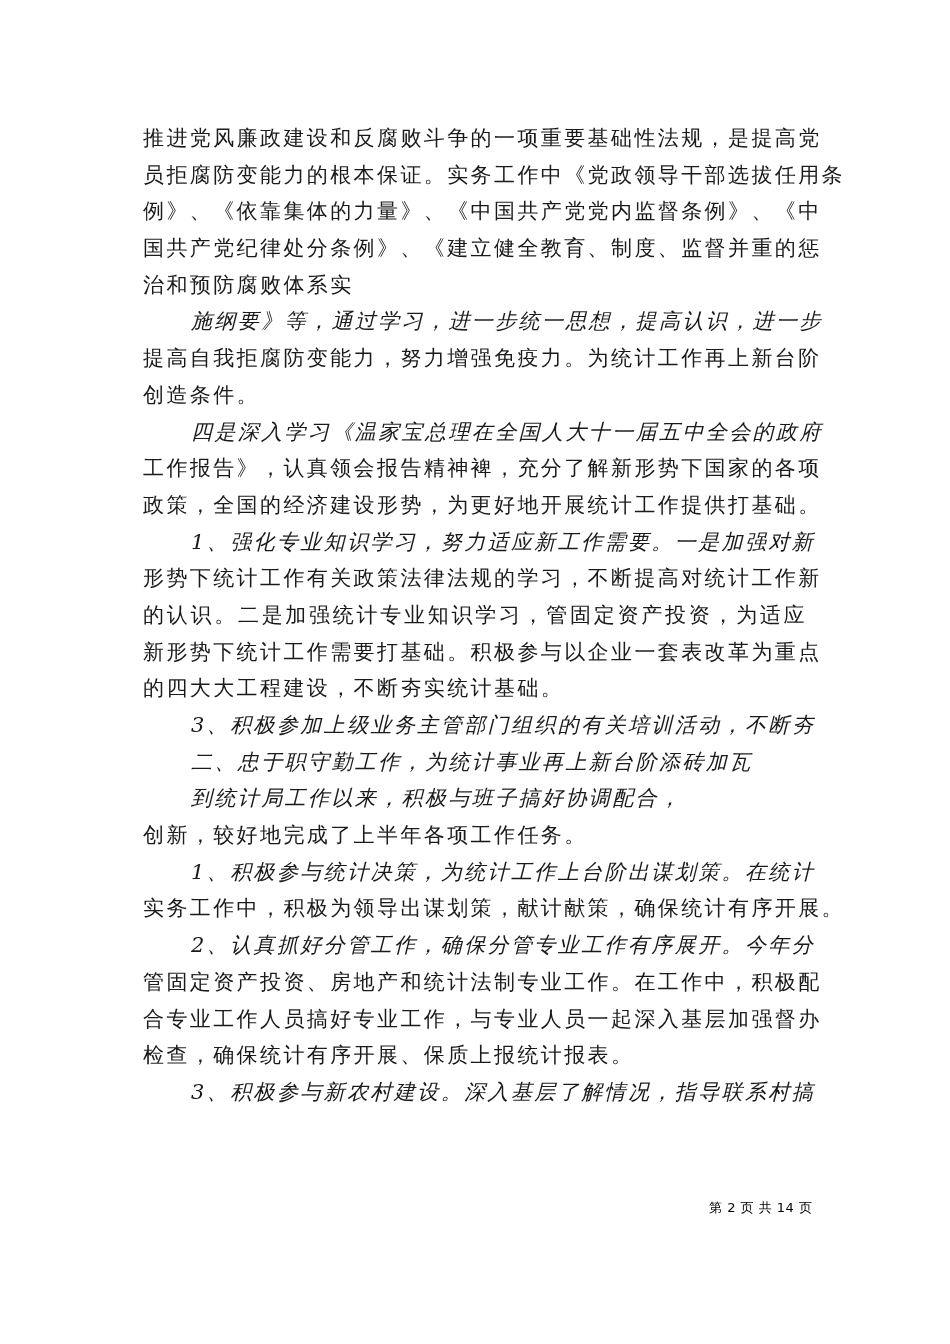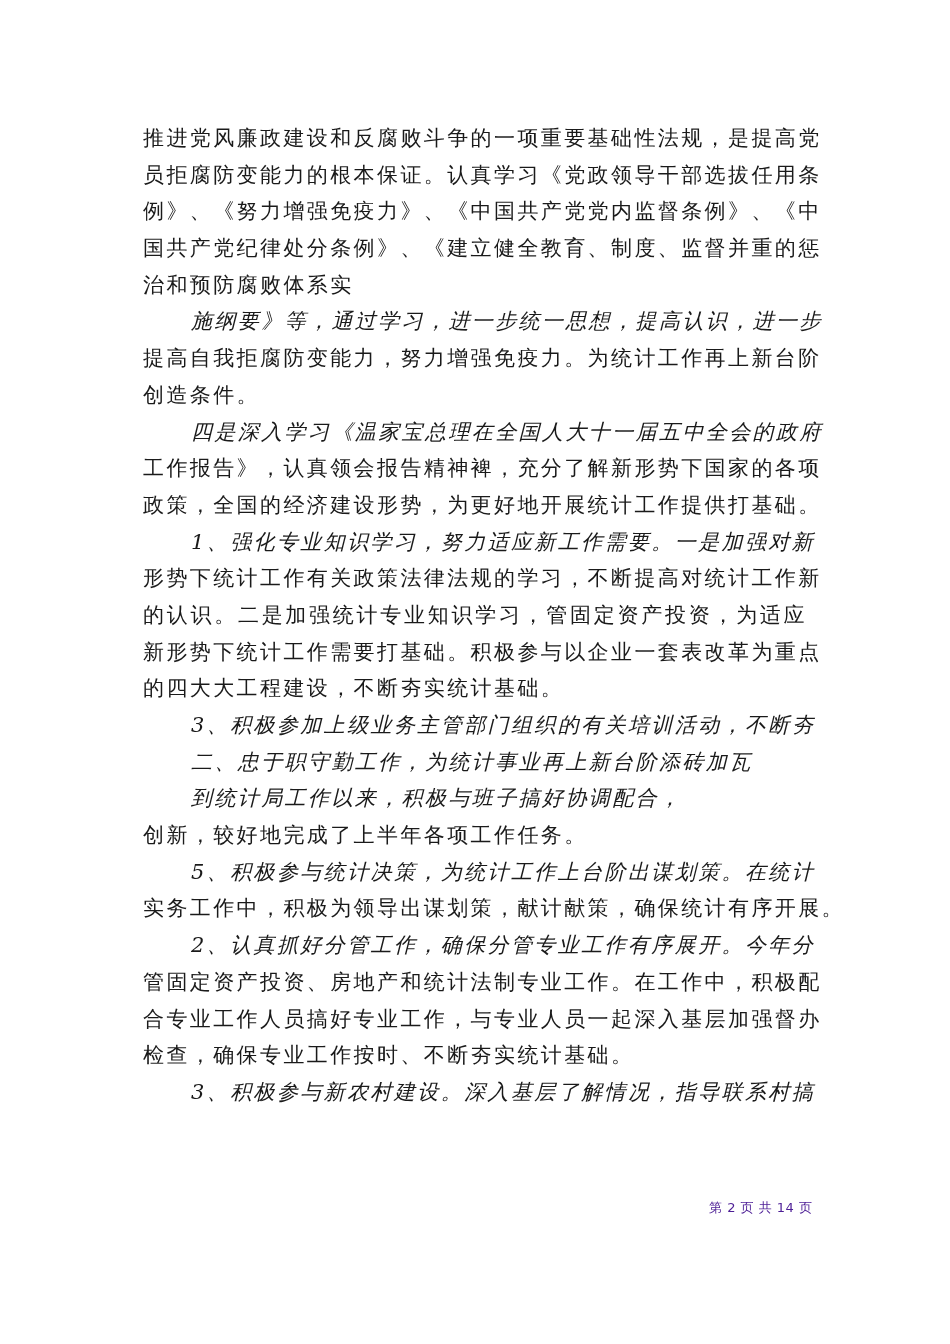--- a/index.html
+++ b/index.html
@@ -44,52 +44,52 @@
     .line.indent {
       padding-left: 48px;
       font-style: italic;
     }
     .footer {
       position: absolute;
       left: 709px;
       top: 1199px;
       font-size: 13px;
       font-family: "DejaVu Sans", "Liberation Sans", sans-serif;
-      color: #4c1d95;
+      color: #000000;
       letter-spacing: 0.5px;
     }
   </style>
 </head>
 <body>
 
 <div class="page">
   <div class="body-text">
     <div class="line">推进党风廉政建设和反腐败斗争的一项重要基础性法规，是提高党</div>
-    <div class="line">员拒腐防变能力的根本保证。认真学习《党政领导干部选拔任用条</div>
-    <div class="line">例》、《努力增强免疫力》、《中国共产党党内监督条例》、《中</div>
+    <div class="line">员拒腐防变能力的根本保证。实务工作中《党政领导干部选拔任用条</div>
+    <div class="line">例》、《依靠集体的力量》、《中国共产党党内监督条例》、《中</div>
     <div class="line">国共产党纪律处分条例》、《建立健全教育、制度、监督并重的惩</div>
     <div class="line last">治和预防腐败体系实</div>
     <div class="line indent">施纲要》等，通过学习，进一步统一思想，提高认识，进一步</div>
     <div class="line">提高自我拒腐防变能力，努力增强免疫力。为统计工作再上新台阶</div>
     <div class="line last">创造条件。</div>
     <div class="line indent">四是深入学习《温家宝总理在全国人大十一届五中全会的政府</div>
     <div class="line">工作报告》，认真领会报告精神裨，充分了解新形势下国家的各项</div>
     <div class="line last">政策，全国的经济建设形势，为更好地开展统计工作提供打基础。</div>
     <div class="line indent">1、强化专业知识学习，努力适应新工作需要。一是加强对新</div>
     <div class="line">形势下统计工作有关政策法律法规的学习，不断提高对统计工作新</div>
     <div class="line">的认识。二是加强统计专业知识学习，管固定资产投资，为适应</div>
     <div class="line">新形势下统计工作需要打基础。积极参与以企业一套表改革为重点</div>
     <div class="line last">的四大大工程建设，不断夯实统计基础。</div>
     <div class="line indent">3、积极参加上级业务主管部门组织的有关培训活动，不断夯</div>
     <div class="line indent last">二、忠于职守勤工作，为统计事业再上新台阶添砖加瓦</div>
     <div class="line indent last">到统计局工作以来，积极与班子搞好协调配合，</div>
     <div class="line last">创新，较好地完成了上半年各项工作任务。</div>
-    <div class="line indent">5、积极参与统计决策，为统计工作上台阶出谋划策。在统计</div>
+    <div class="line indent">1、积极参与统计决策，为统计工作上台阶出谋划策。在统计</div>
     <div class="line last">实务工作中，积极为领导出谋划策，献计献策，确保统计有序开展。</div>
     <div class="line indent">2、认真抓好分管工作，确保分管专业工作有序展开。今年分</div>
     <div class="line">管固定资产投资、房地产和统计法制专业工作。在工作中，积极配</div>
     <div class="line">合专业工作人员搞好专业工作，与专业人员一起深入基层加强督办</div>
-    <div class="line last">检查，确保专业工作按时、不断夯实统计基础。</div>
+    <div class="line last">检查，确保统计有序开展、保质上报统计报表。</div>
     <div class="line indent">3、积极参与新农村建设。深入基层了解情况，指导联系村搞</div>
   </div>
 
   <div class="footer">第 2 页 共 14 页</div>
 </div>
 
 </body></html>

